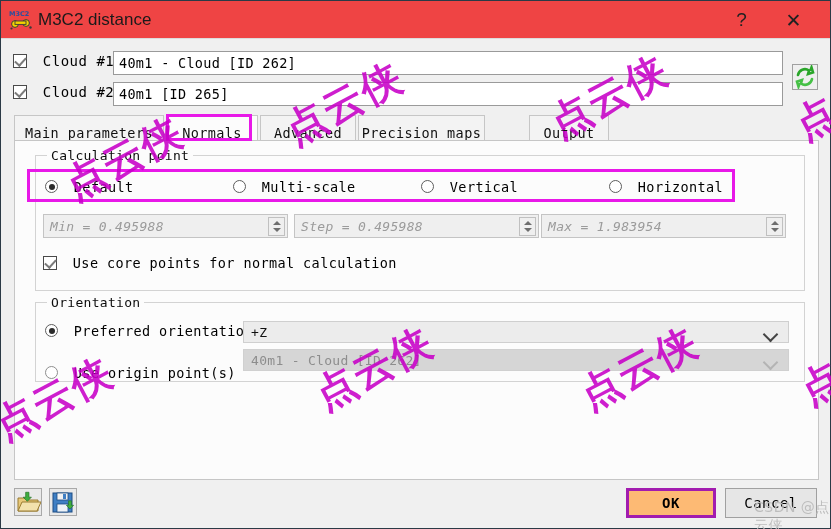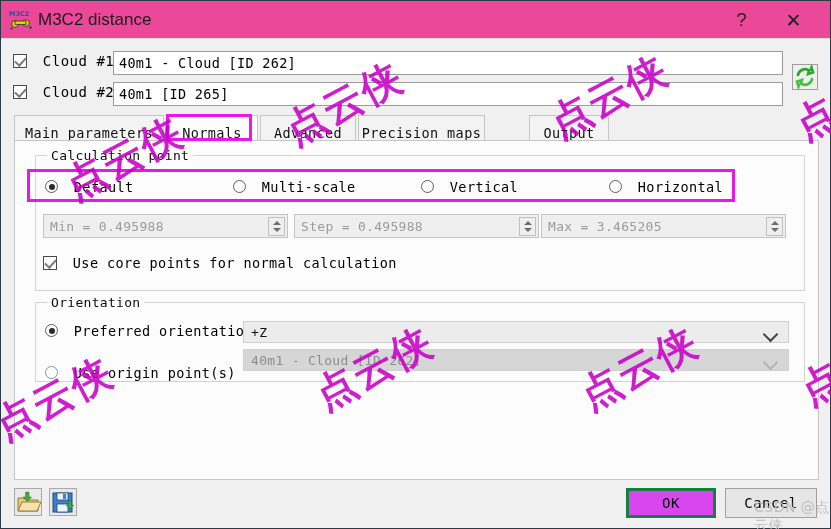--- a/index.html
+++ b/index.html
@@ -7,21 +7,21 @@
     width:831px;height:529px;overflow:hidden;
     background:#f0f0f0;
     font-family:"DejaVu Sans Mono","Liberation Mono",monospace;
     font-size:13px;color:#000;
     -webkit-font-smoothing:none;
   }
   .window{position:absolute;left:0;top:0;width:831px;height:529px;background:#f0f0f0;
           border:1px solid #2b3a46;box-sizing:border-box;}
 
   
-  .titlebar{position:absolute;left:0;top:0;right:0;height:38px;background:#ec4899;
+  .titlebar{position:absolute;left:0;top:0;right:0;height:38px;background:#ef4444;
             border-bottom:1px solid #dcdcdc;box-sizing:border-box;}
   .app-icon{position:absolute;left:8px;top:8px;width:24px;height:22px;}
   .title-text{position:absolute;left:37px;top:9px;font-family:"Liberation Sans",sans-serif;
               font-size:17px;color:#1a1a1a;letter-spacing:0px;}
   .tb-btn{position:absolute;top:0;height:38px;width:45px;display:flex;align-items:center;
           justify-content:center;font-family:"Liberation Sans",sans-serif;color:#222;}
   .tb-help{right:66px;font-size:19px;}
   .tb-close{right:14px;font-size:19px;}
 
   
@@ -56,21 +56,21 @@
          display:inline-block;position:relative;vertical-align:middle;box-sizing:border-box;}
   .radio.on:after{content:"";position:absolute;left:2.5px;top:2.5px;width:6px;height:6px;
          border-radius:50%;background:#2b2b2b;}
   .radio.dim{border-color:#8e8e8e;}
   .rlabel{display:inline-block;vertical-align:middle;margin-left:8px;font-size:13.5px;
           letter-spacing:0.4px;}
   .rowitem{position:absolute;height:20px;white-space:nowrap;}
 
   
   .spin{position:absolute;height:24px;background:#efefef;border:1px solid #c4c4c4;
-        box-sizing:border-box;}
+        box-sizing:border-box;font-style:italic;}
   .spin .txt{position:absolute;left:6px;top:4px;font-size:13px;color:#9b9b9b;letter-spacing:0.3px;}
   .spin .btns{position:absolute;right:2px;top:2px;width:17px;height:19px;background:#efefef;
               border:1px solid #c0c0c0;box-sizing:border-box;}
   .arrow-up,.arrow-dn{position:absolute;left:4px;width:0;height:0;border-left:4px solid transparent;
         border-right:4px solid transparent;}
   .arrow-up{top:3px;border-bottom:4px solid #6e6e6e;}
   .arrow-dn{bottom:3px;border-top:4px solid #6e6e6e;}
 
   
   .combo{position:absolute;height:22px;background:#ececec;border:1px solid #cfcfcf;
@@ -81,21 +81,21 @@
   .chev{position:absolute;right:12px;top:7px;width:9px;height:9px;border:solid #444;
         border-width:0 2px 2px 0;transform:rotate(45deg);}
   .combo.dis .chev{border-color:#b4b4b4;}
 
   
   .iconbtn{position:absolute;width:28px;height:28px;background:#e9e9e9;border:1px solid #a9a9a9;
            box-sizing:border-box;}
   .dlgbtn{position:absolute;height:30px;background:#e6e6e6;border:1px solid #a0a0a0;
           box-sizing:border-box;display:flex;align-items:center;justify-content:center;
           font-size:14px;letter-spacing:0.5px;}
-  .dlgbtn.focus{border:3px solid #15803d;background:#d946ef;}
+  .dlgbtn.focus{border:3px solid #a21caf;background:#fdba74;font-weight:bold;}
 
   
   .hl{position:absolute;border:3px solid #e818e8;box-sizing:border-box;pointer-events:none;}
 
   
   .wm-layer{position:absolute;left:0;top:0;width:831px;height:529px;pointer-events:none;
             overflow:hidden;}
   .wm{position:absolute;color:#c800c8;opacity:.88;font-size:40px;font-weight:700;
       font-family:"DejaVu Sans","Liberation Sans",sans-serif;
       transform:rotate(-28deg);white-space:nowrap;letter-spacing:2px;}
@@ -196,21 +196,21 @@
       </span>
     </div>
     <div class="spin" style="left:279px;top:73px;width:245px;">
       <span class="txt">Step = 0.495988</span>
       <span class="btns">
         <i class="arrow-up"></i>
         <i class="arrow-dn"></i>
       </span>
     </div>
     <div class="spin" style="left:526px;top:73px;width:245px;">
-      <span class="txt">Max = 3.465205</span>
+      <span class="txt">Max = 1.983954</span>
       <span class="btns">
         <i class="arrow-up"></i>
         <i class="arrow-dn"></i>
       </span>
     </div>
 
     <div class="rowitem" style="left:28px;top:113px;">
       <span class="cb checked"></span>
       <span class="rlabel">Use core points for normal calculation</span>
     </div>

